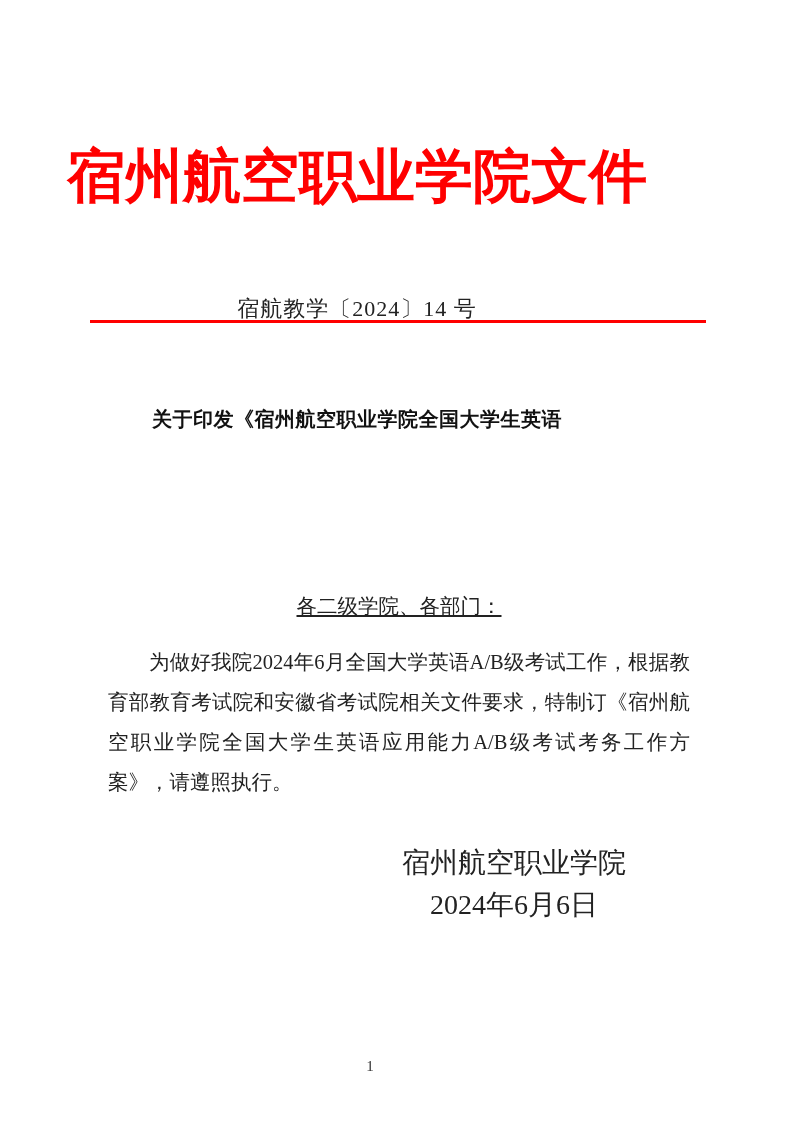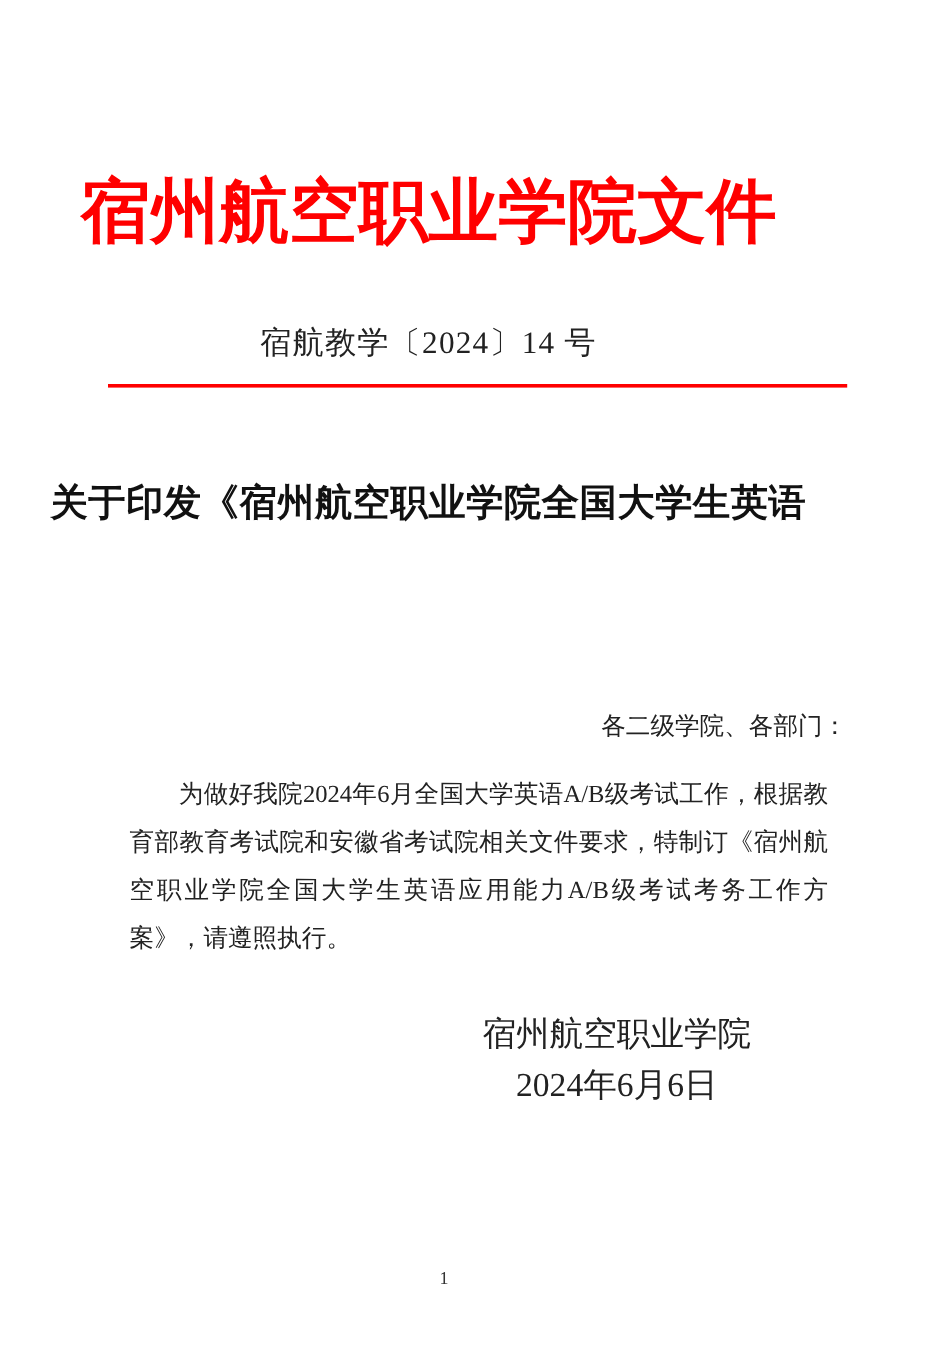--- a/index.html
+++ b/index.html
@@ -25,62 +25,63 @@
     font-family: "Liberation Serif", "DejaVu Serif", serif;
     font-weight: bold;
     font-size: 58px;
     line-height: 68px;
     color: var(--accent, #ff0000);
     white-space: nowrap;
     letter-spacing: 0px;
   }
   .doc-number {
     position: absolute;
-    top: 272px;
+    top: 295px;
     left: 0;
     width: 100%;
     text-align: center;
-    font-size: 26px;
+    font-size: 22px;
     line-height: 28px;
     letter-spacing: 1px;
     color: #222222;
   }
   .red-line {
     position: absolute;
     top: 320px;
     left: 90px;
     width: 616px;
     height: 3px;
     background: var(--accent, #ff0000);
   }
   .notice-title {
     position: absolute;
     top: 390px;
     left: 0;
     width: 100%;
     text-align: center;
     font-family: "Liberation Sans", "DejaVu Sans", sans-serif;
     font-weight: 700;
-    font-size: 31px;
+    font-size: 20px;
     line-height: 58px;
     color: #111111;
     letter-spacing: 0.5px;
   }
   .body-text {
     position: absolute;
     top: 586px;
     left: 92px;
     width: 614px;
     font-size: 20.5px;
     line-height: 40px;
     text-align: justify;
     color: #222222;
   }
   .body-text .salutation {
-    text-align: right;
+    text-align: center;
+    text-decoration: underline;
   }
   .body-text .paragraph {
     margin: 16px;
     text-indent: 2em;
   }
   .signature {
     position: absolute;
     top: 842px;
     right: 88px;
     text-align: center;

